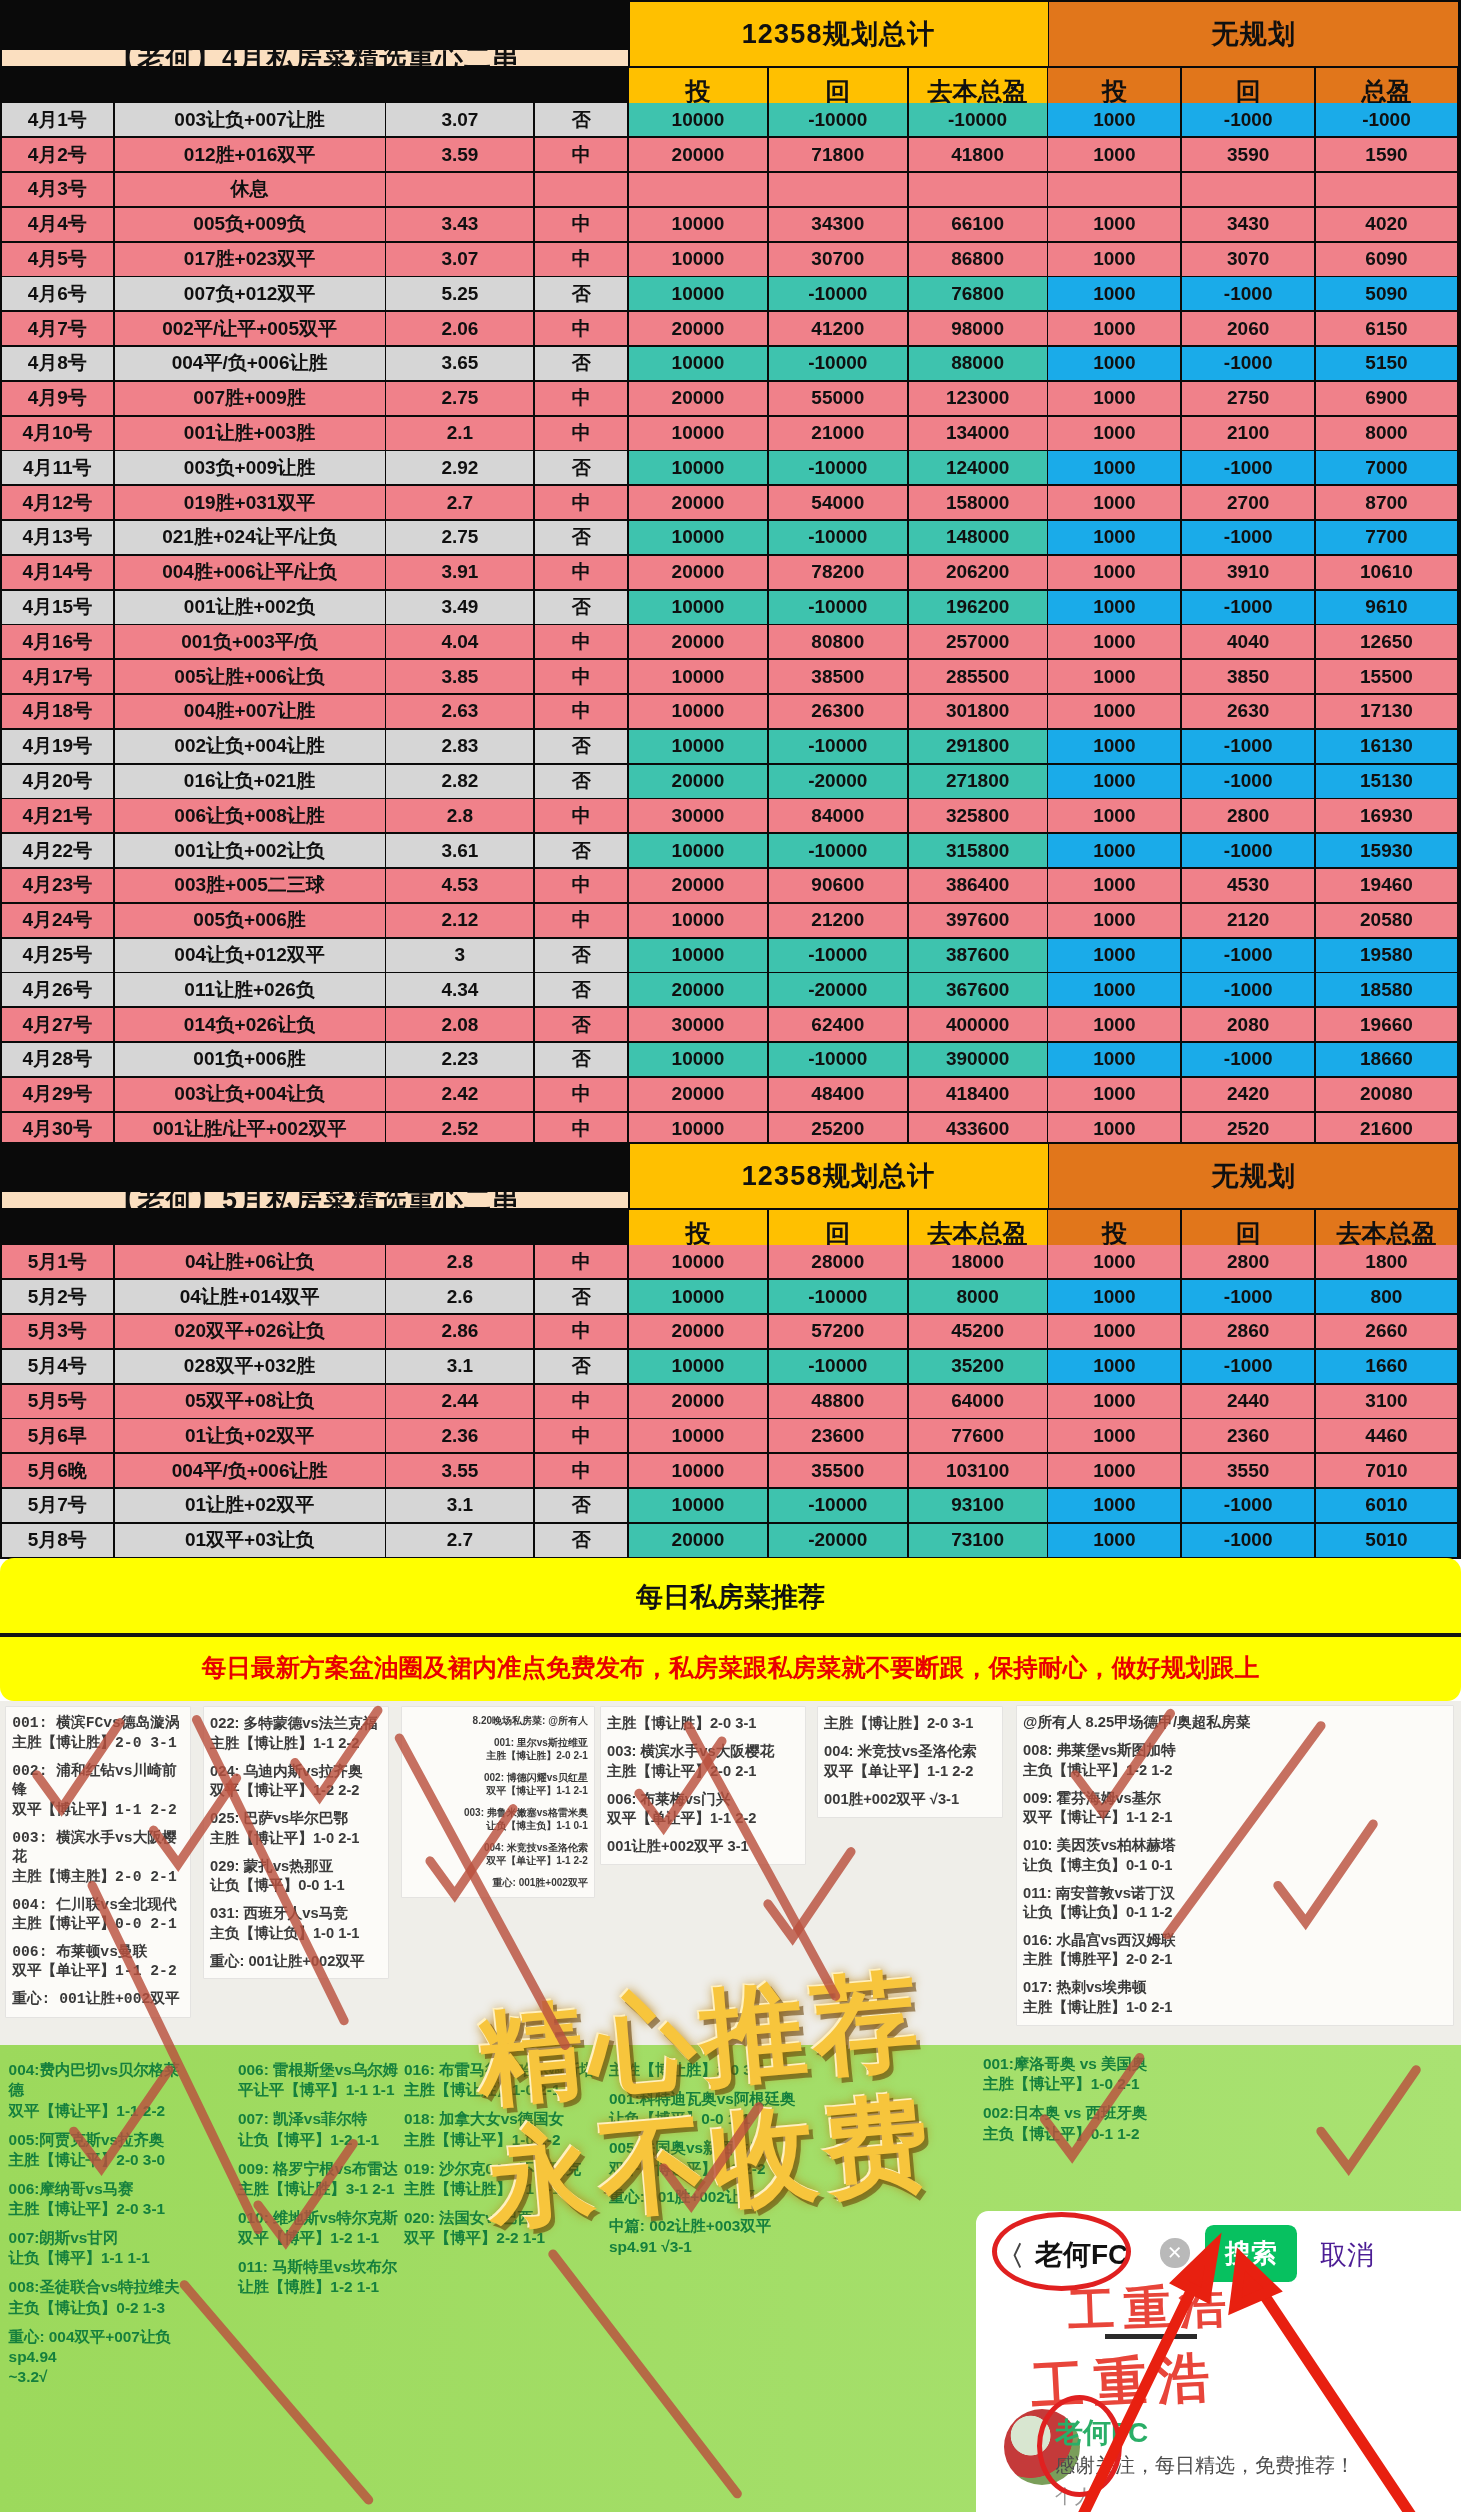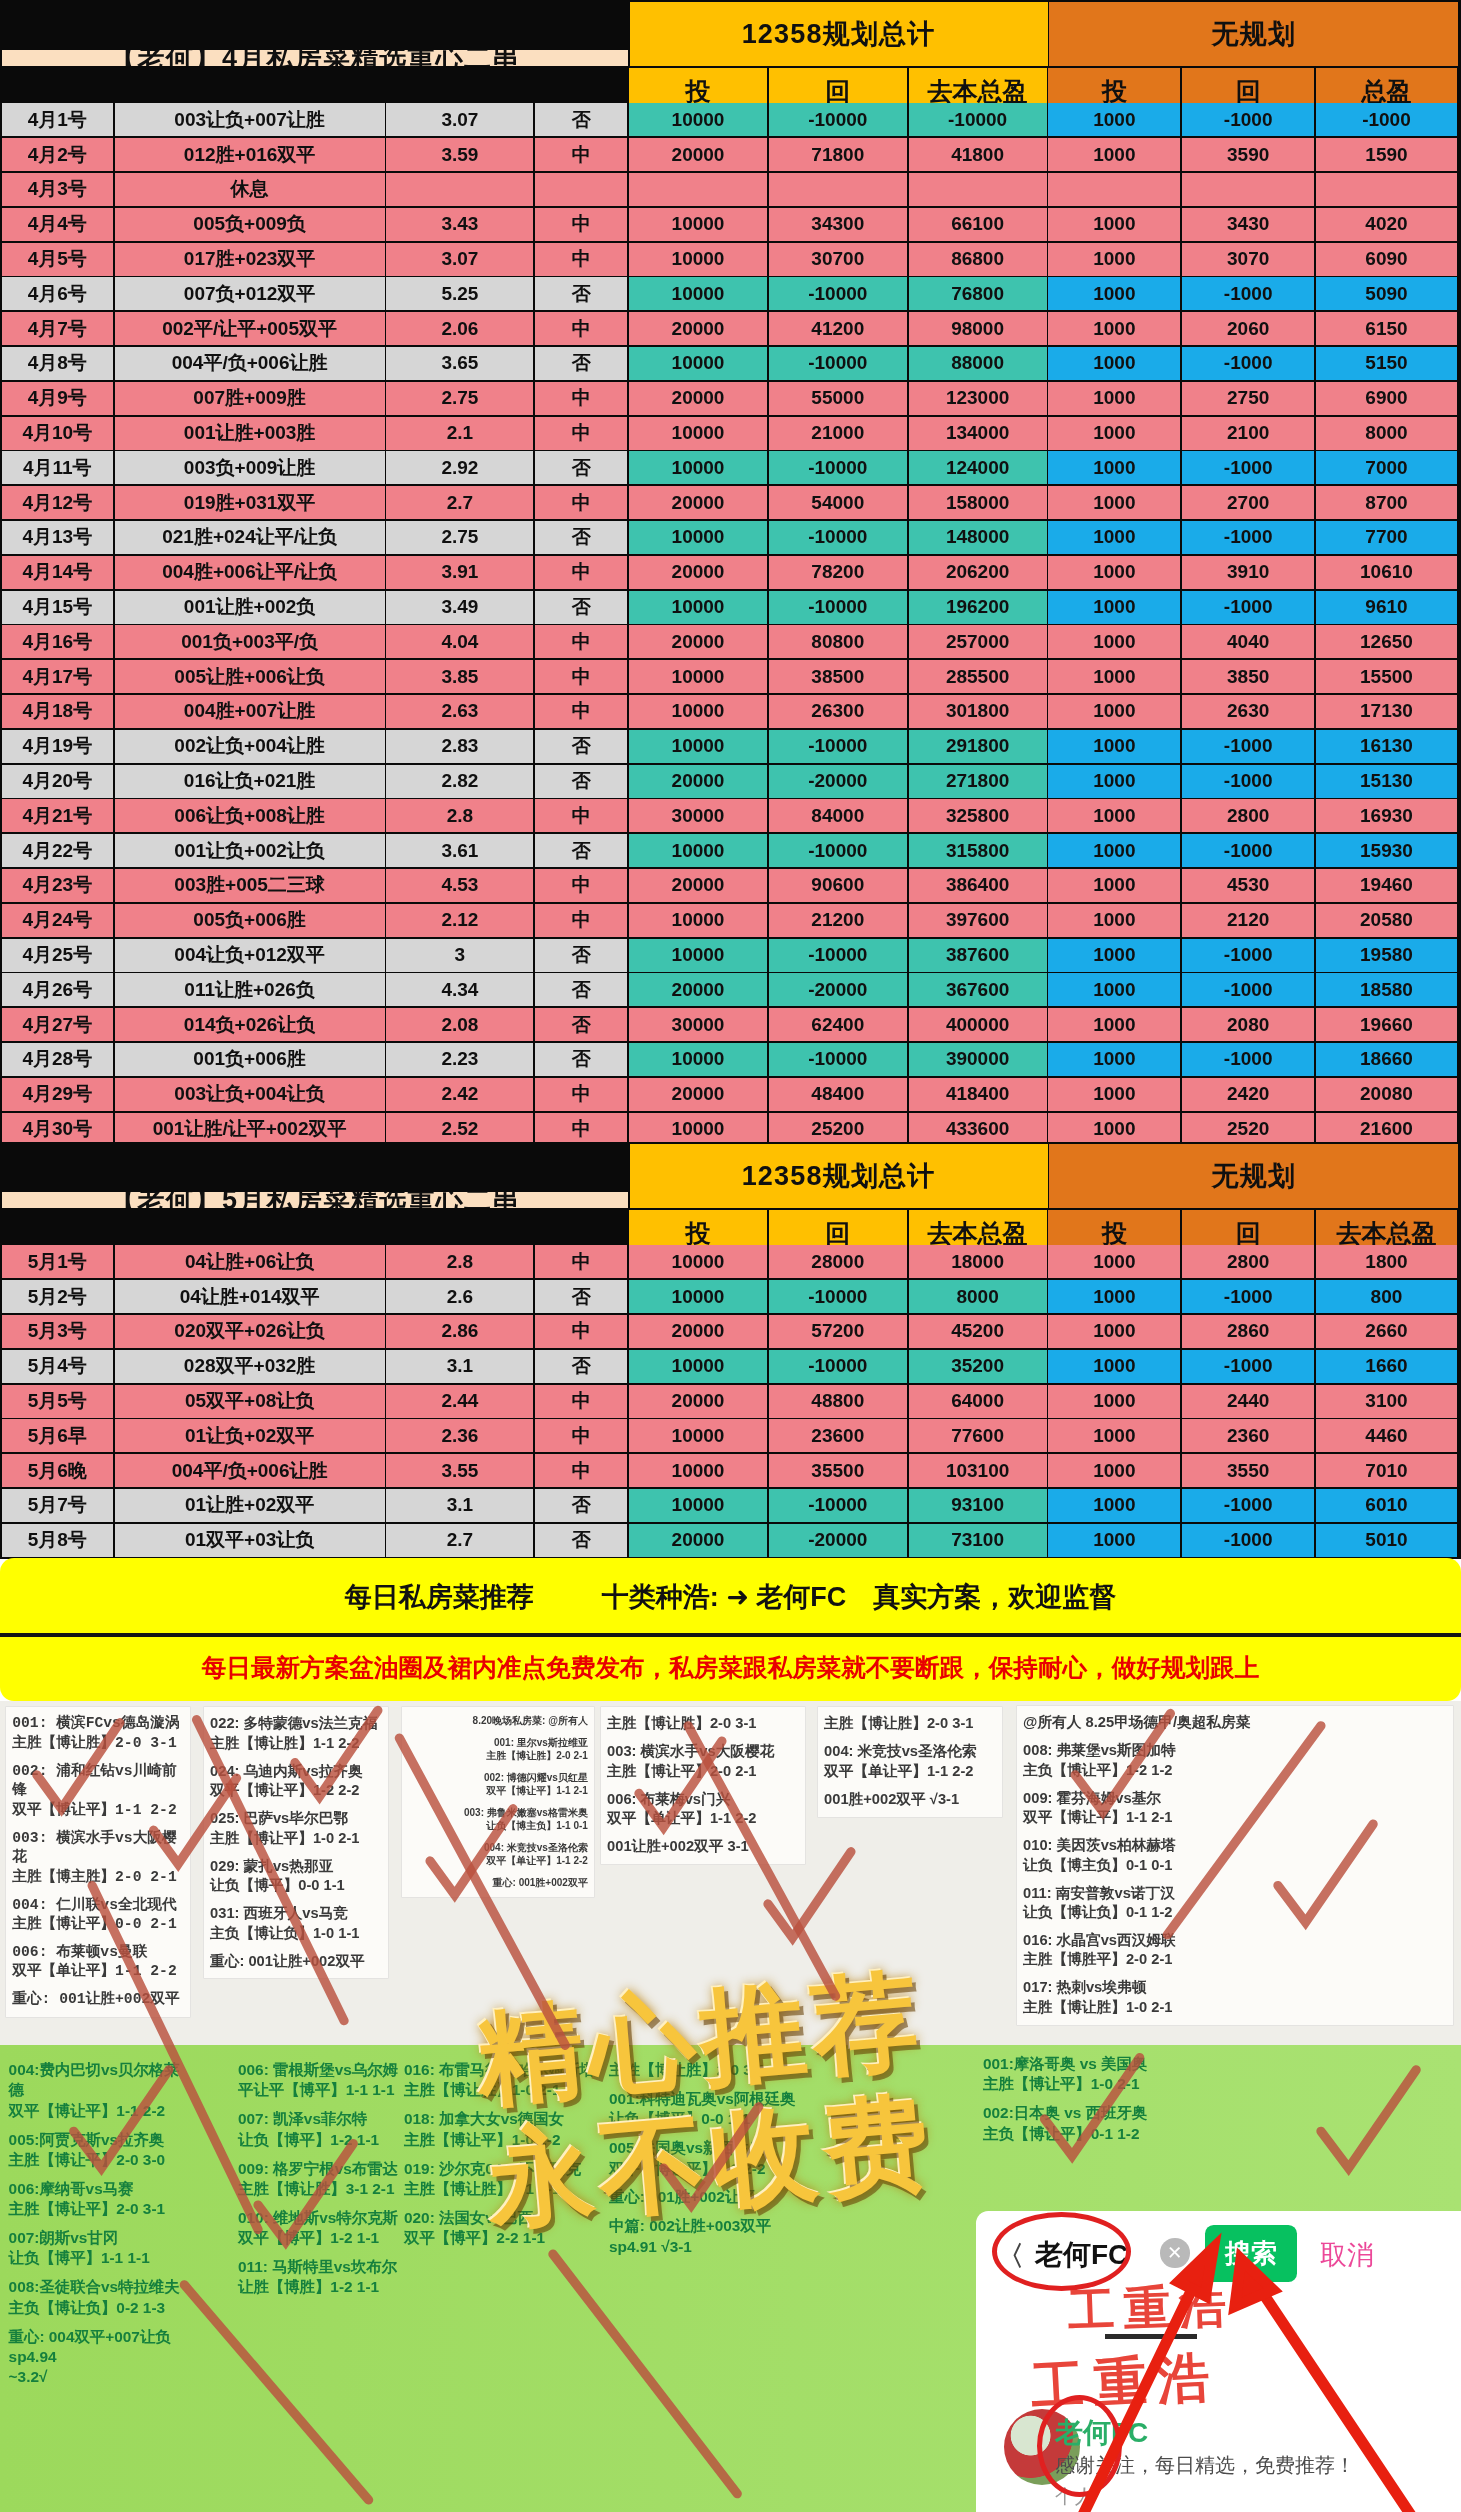--- a/index.html
+++ b/index.html
@@ -48,21 +48,21 @@
          border-top-left-radius:12.3px;z-index:6;}
   .w-back{position:absolute;left:21px;top:27px;font-size:27px;color:#444;font-weight:bold;}
   .w-value{position:absolute;left:59px;top:24.6px;font-size:28px;color:#111;font-weight:bold;}
   .w-ellipse{position:absolute;left:16px;top:1.2px;width:129px;height:69px;border:5.5px solid #e02020;
              border-radius:50%;}
   .w-clear{position:absolute;left:184px;top:27px;width:29.5px;height:29.5px;border-radius:50%;background:#b9b9b9;
            color:#fff;font-size:18.4px;display:flex;align-items:center;justify-content:center;font-weight:bold;}
   .w-search{position:absolute;left:229px;top:13.5px;width:92px;height:57px;background:var(--wxgreen);
             border-radius:8.6px;color:#fff;font-size:26px;font-weight:bold;display:flex;align-items:center;
             justify-content:center;}
-  .w-cancel{position:absolute;left:344px;top:26px;font-size:27px;color:#ec4899;}
+  .w-cancel{position:absolute;left:344px;top:26px;font-size:27px;color:#4c1d95;}
   .w-hand1{position:absolute;left:92px;top:66px;font-size:47px;font-weight:900;color:#e8453a;
            letter-spacing:8.6px;transform:rotate(-2deg);}
   .w-hand1u{position:absolute;left:129px;top:123px;width:92px;height:4.9px;background:#2b2b2b;}
   .w-hand2{position:absolute;left:55px;top:136px;font-size:53px;font-weight:900;color:#e8453a;
            letter-spacing:9.8px;transform:rotate(-3deg);}
   .w-avatar{position:absolute;left:28px;top:198px;width:76px;height:76px;border-radius:50%;
             background:radial-gradient(circle at 35% 35%,#d8e6d0 0 28%,#c43a3a 29% 60%,#7a9e5a 61% 100%);}
   .w-name{position:absolute;left:79px;top:203px;font-size:28px;font-weight:bold;color:#2aae67;}
   .w-desc{position:absolute;left:79px;top:241px;font-size:20px;color:#4c4c4c;}
   .w-tag{position:absolute;left:79px;top:272px;font-size:19.7px;color:#9a9a9a;}
@@ -579,21 +579,20 @@
         <div class="cell zm">73100</div>
         <div class="cell zr">1000</div>
         <div class="cell zr">-1000</div>
         <div class="cell zr">5010</div>
       </div>
     </section>
 
   <section class="banner">
     <div class="banner-line1">
       <span>每日私房菜推荐</span>
-      <span>十类种浩: ➜ 老何FC　真实方案，欢迎监督</span>
     </div>
     <div class="banner-divider"></div>
     <div class="banner-line2">每日最新方案盆油圈及裙内准点免费发布，私房菜跟私房菜就不要断跟，保持耐心，做好规划跟上</div>
   </section>
 
   <section class="collage">
     <div class="green-zone"></div>
     <div id="collage-cols">
         <div class="entry-col wcol" style="left: 6.1px; top: 6.1px; width: 184px; font-size: 14.7px; font-family: Liberation Mono, monospace;">
           <div>001: 横滨FCvs德岛漩涡</div>

